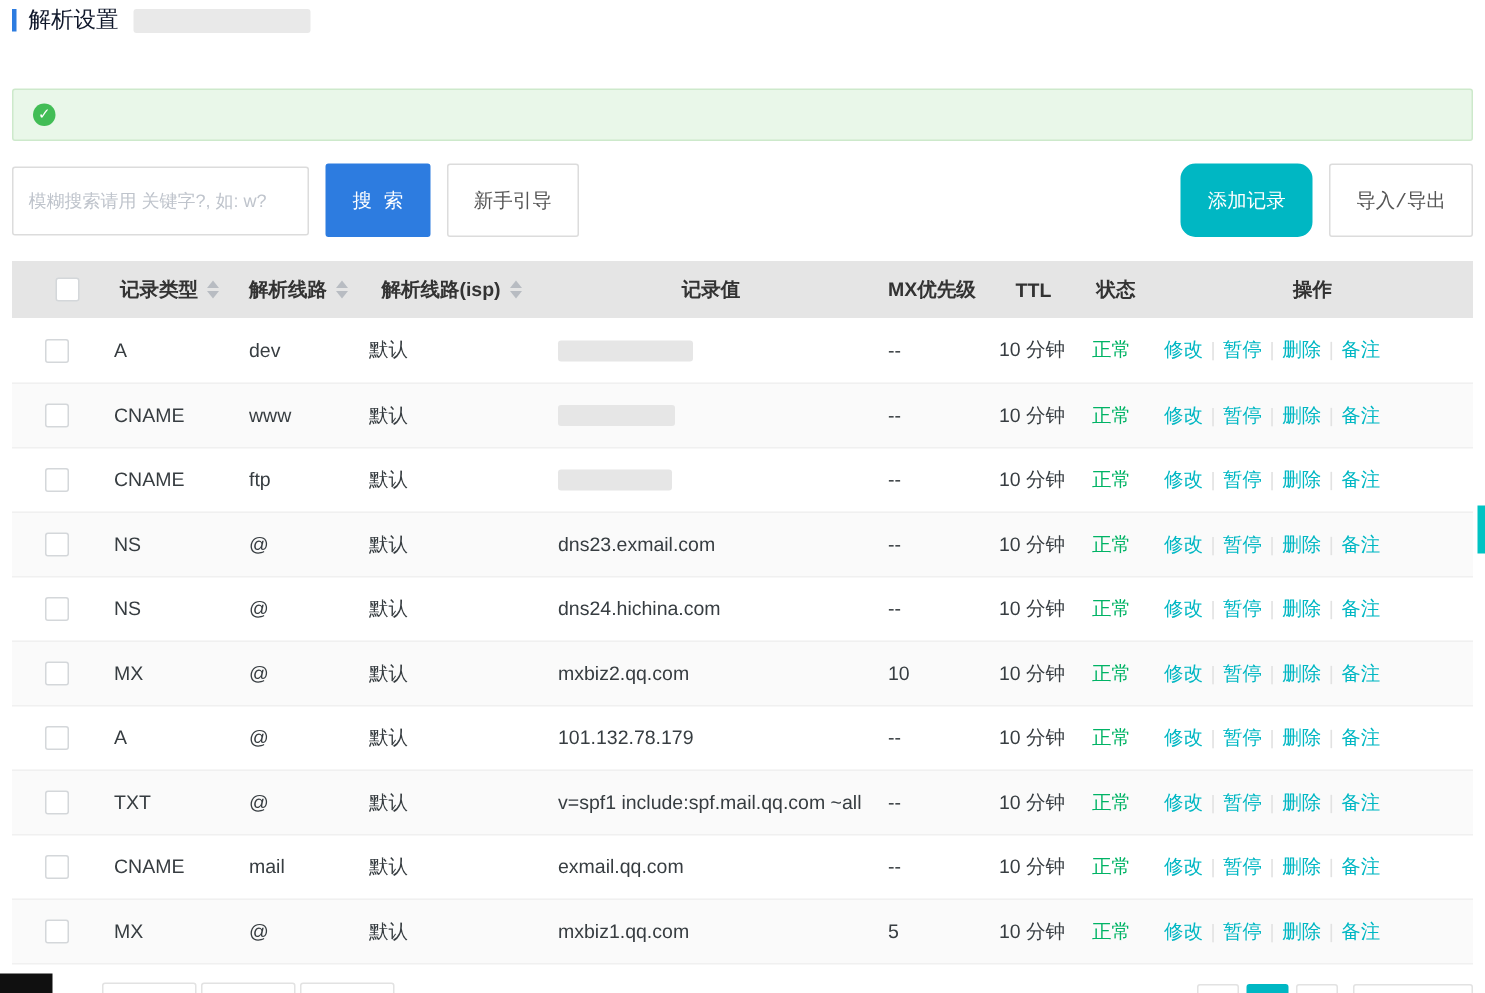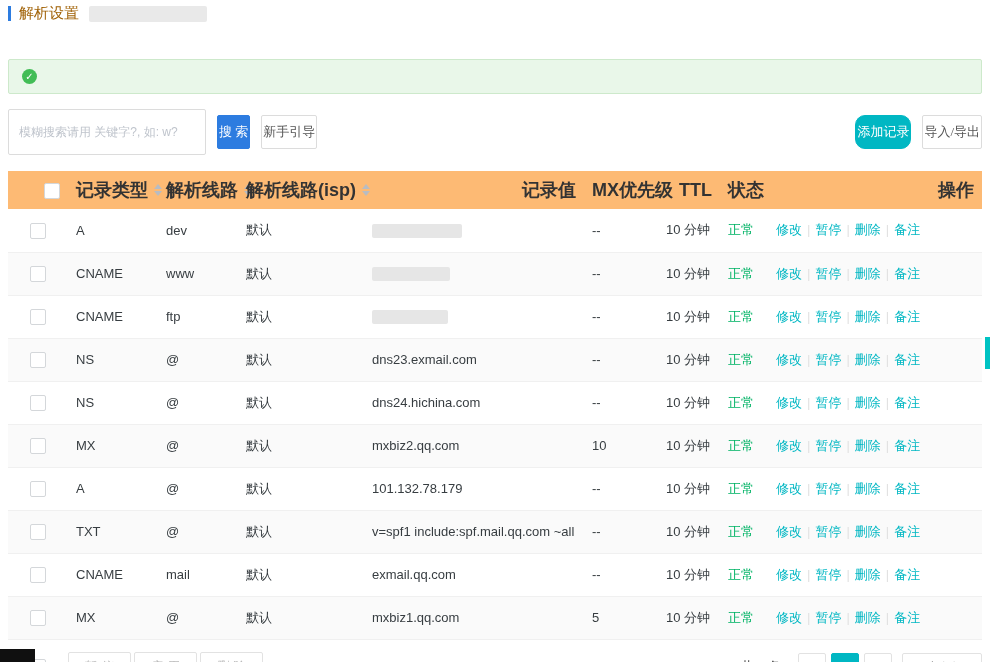--- a/index.html
+++ b/index.html
@@ -8,21 +8,21 @@
     background:#fff;
     font-family:"Liberation Sans","DejaVu Sans",sans-serif;
     color:#373d41;
     position:relative;
   }
   .page { padding:0 8px; }
 
   
   .title-row { display:flex; align-items:center; padding-top:4px; }
   .title-marker { width:3px; height:15px; background:#2d7ce0; margin-right:8px; }
-  .page-title { font-size:15px; color:#a16207; }
+  .page-title { font-size:15px; color:#0f172a; }
   .title-redacted { width:118px; height:16px; background:#e9e9e9; border-radius:2px; margin-left:10px; }
 
   
   .banner {
     margin-top:36px; height:35px; background:#e9f7e9;
     border:1px solid #cde9cb; border-radius:2px;
     display:flex; align-items:center; padding:0 13px; font-size:13px; color:#333;
   }
   .check-icon {
     width:15px; height:15px; border-radius:50%; background:#42bd56; color:#fff;
@@ -31,34 +31,34 @@
 
   
   .toolbar { margin-top:15px; display:flex; align-items:center; }
   .search-input {
     width:198px; height:46px; border:1px solid #dcdcdc; border-radius:2px;
     padding:0 10px; font-size:12px; color:#333; outline:none;
     font-family:inherit;
   }
   .search-input::placeholder { color:#bfc4cc; }
   .btn {
-    height:34px; border:1px solid #dcdcdc; background:#fff; border-radius:2px;
-    font-size:13px; color:#555; padding:0 1px; cursor:pointer; font-family:Liberation Serif, serif;
+    height:49px; border:1px solid #dcdcdc; background:#fff; border-radius:2px;
+    font-size:13px; color:#555; padding:0 17px; cursor:pointer; font-family:Liberation Mono, monospace;
   }
   .btn-search { background:#2d7ce0; border-color:#2d7ce0; color:#fff; margin-left:11px; }
   .btn-guide { margin-left:11px; }
   .spacer { flex:1; }
   .btn-add { background:#00b7c3; border-color:#00b7c3; color:#fff;border-radius:10px; }
   .btn-import { margin-left:11px; }
 
   
   table { width:974px; border-collapse:collapse; table-layout:fixed; margin-top:16px; }
   thead th {
-    background:#fdba74; height:38px; font-size:18px; color:#333;
-    text-align:right; font-weight:bold; padding:0 8px; white-space:nowrap;
+    background:#e5e5e5; height:38px; font-size:13px; color:#333;
+    text-align:center; font-weight:bold; padding:0 8px; white-space:nowrap;
   }
   tbody td {
     height:43px; font-size:13px; color:#373d41; padding:0 8px;
     border-bottom:1px solid #f0f0f0; white-space:nowrap;
   }
   tbody tr:nth-child(even) { background:#fafafa; }
   .col-check { padding-left:22px !important; }
   .checkbox {
     display:inline-block; width:16px; height:16px; border:1px solid #d4d7da;
     border-radius:2px; background:#fff; vertical-align:middle; cursor:pointer;

